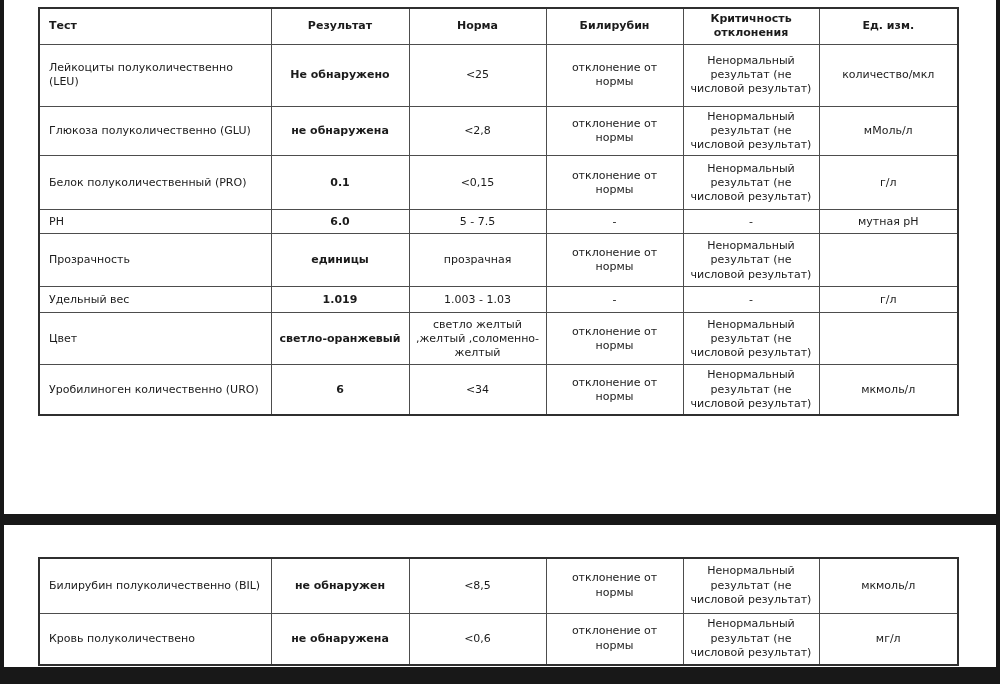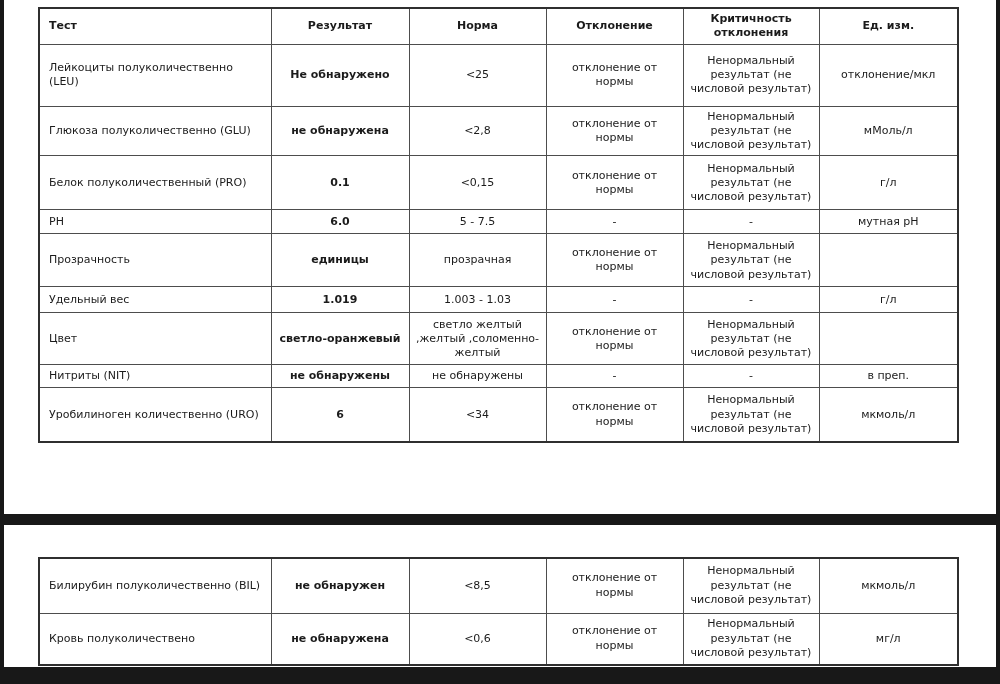--- a/index.html
+++ b/index.html
@@ -103,38 +103,38 @@
         <col style="width:137px">
       <col style="width:137px">
         <col style="width:136px">
         <col style="width:139px">
     </colgroup>
     <thead>
       <tr>
         <th class="col-test">Тест</th>
         <th>Результат</th>
         <th>Норма</th>
-        <th>Отклонение</th>
+        <th>Билирубин</th>
         <th>Критичность
 отклонения</th>
         <th>Ед. изм.</th>
       </tr>
     </thead>
     <tbody>
         <tr>
           <td class="col-test">Лейкоциты полуколичественно
 (LEU)</td>
           <td class="col-result">Не обнаружено</td>
           <td class="col-norm">&lt;25</td>
           <td class="col-deviation">отклонение от
 нормы</td>
           <td class="col-criticality">Ненормальный
 результат (не
 числовой результат)</td>
-          <td class="col-unit">отклонение/мкл</td>
+          <td class="col-unit">количество/мкл</td>
         </tr>
         <tr>
           <td class="col-test">Глюкоза полуколичественно (GLU)</td>
           <td class="col-result">не обнаружена</td>
           <td class="col-norm">&lt;2,8</td>
           <td class="col-deviation">отклонение от
 нормы</td>
           <td class="col-criticality">Ненормальный
 результат (не
 числовой результат)</td>
@@ -183,28 +183,20 @@
           <td class="col-result">светло-оранжевый</td>
           <td class="col-norm">светло желтый
 ,желтый ,соломенно-
 желтый</td>
           <td class="col-deviation">отклонение от
 нормы</td>
           <td class="col-criticality">Ненормальный
 результат (не
 числовой результат)</td>
           <td class="col-unit"></td>
-        </tr>
-        <tr>
-          <td class="col-test">Нитриты (NIT)</td>
-          <td class="col-result">не обнаружены</td>
-          <td class="col-norm">не обнаружены</td>
-          <td class="col-deviation">-</td>
-          <td class="col-criticality">-</td>
-          <td class="col-unit">в преп.</td>
         </tr>
         <tr>
           <td class="col-test">Уробилиноген количественно (URO)</td>
           <td class="col-result">6</td>
           <td class="col-norm">&lt;34</td>
           <td class="col-deviation">отклонение от
 нормы</td>
           <td class="col-criticality">Ненормальный
 результат (не
 числовой результат)</td>

